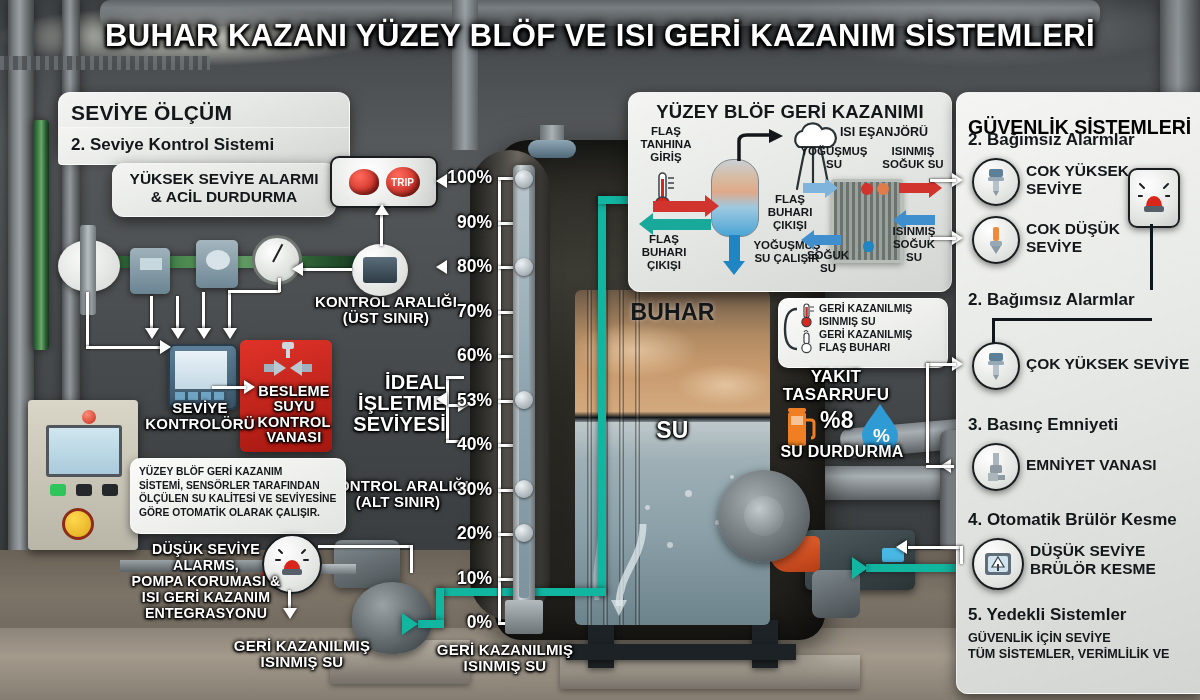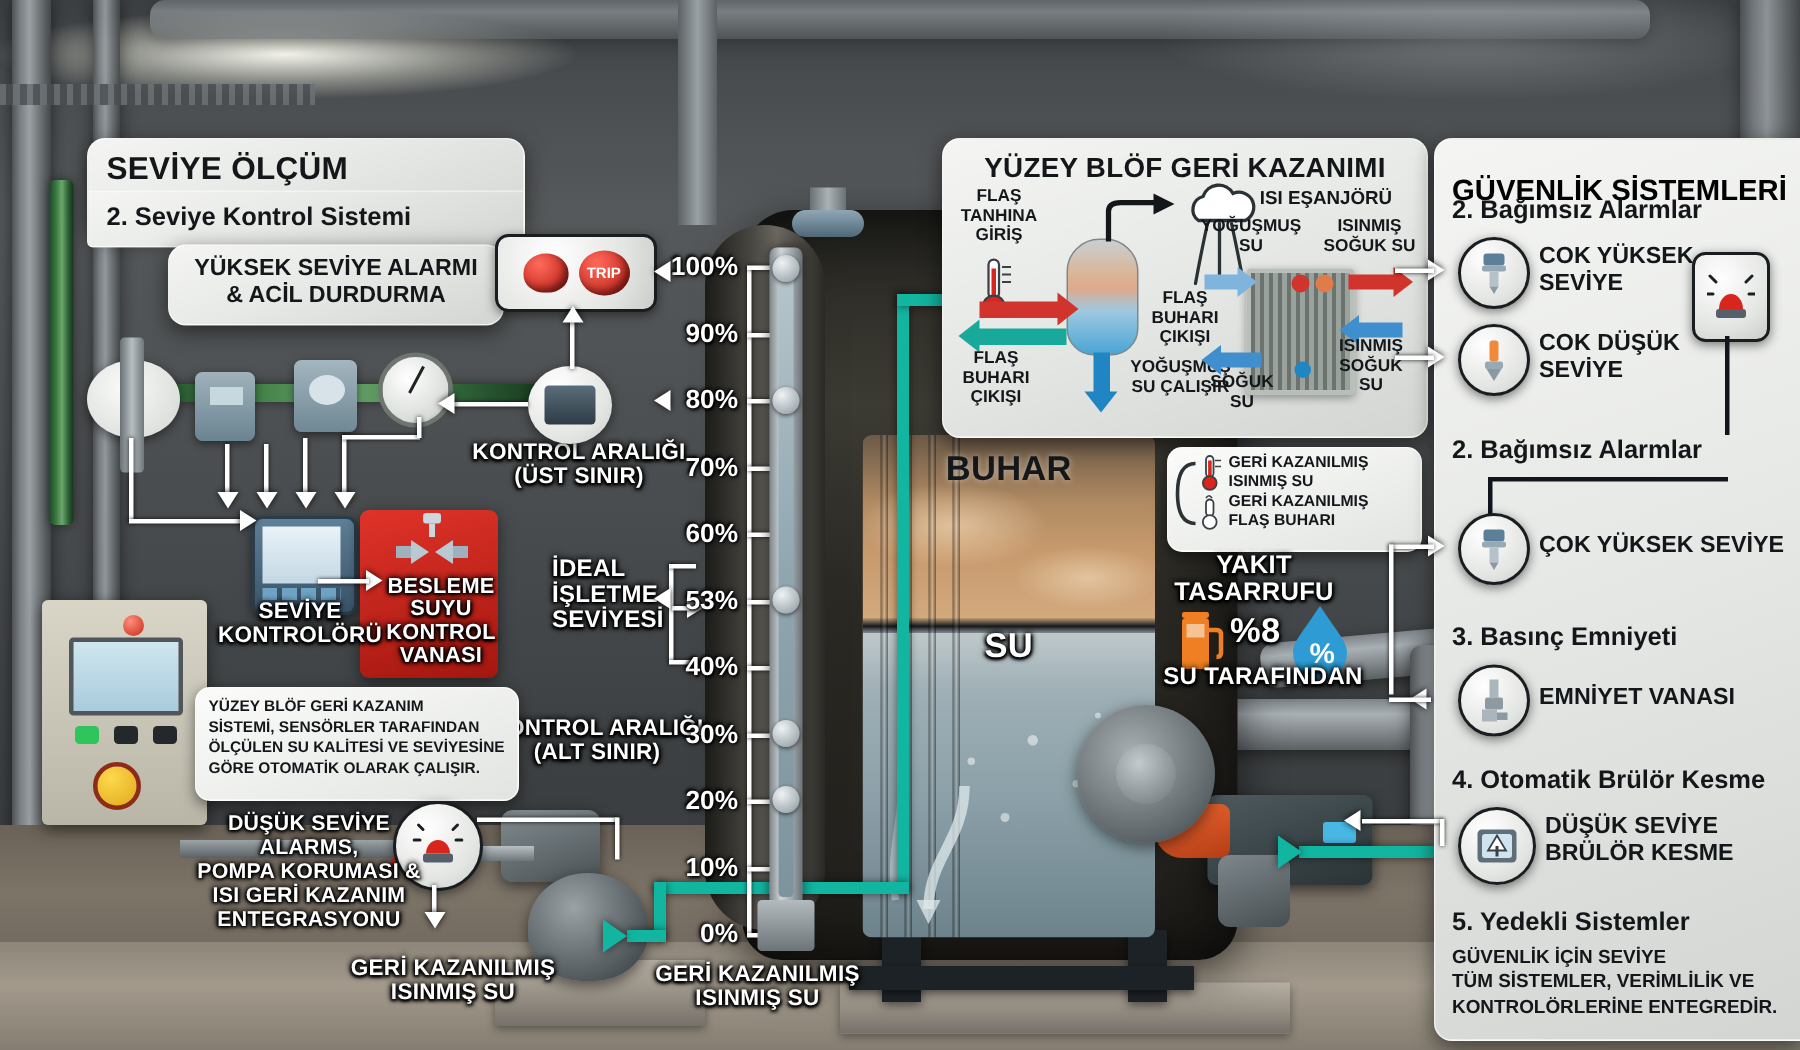--- a/index.html
+++ b/index.html
@@ -229,20 +229,22 @@
 
   <div class="teal" style="left:598px;top:196px;width:8px;height:400px;"></div>
   <div class="teal" style="left:598px;top:196px;width:40px;height:8px;"></div>
   <div class="teal" style="left:436px;top:588px;width:170px;height:8px;"></div>
   <div class="teal" style="left:436px;top:588px;width:8px;height:40px;"></div>
   <div class="teal" style="left:418px;top:620px;width:26px;height:8px;"></div>
   <div class="tarw" style="left:402px;top:613px;transform:scaleX(-1);"></div>
   <div class="teal" style="left:866px;top:564px;width:90px;height:8px;"></div>
   <div class="tarw" style="left:852px;top:557px;transform:scaleX(-1);"></div>
 
+  <div class="ptext" style="left:0;right:0;top:20px;width:1200px;text-align:center;font-size:31px;letter-spacing:.4px;
+              text-shadow:0 0 6px #000,0 0 12px #000,2px 2px 3px #000,-2px 2px 3px #000;">BUHAR KAZANI YÜZEY BLÖF VE ISI GERİ KAZANIM SİSTEMLERİ</div>
 
   <div class="panel" style="left:58px;top:92px;width:290px;height:62px;">
     <h2 style="font-size:21px;padding:8px 0 0 12px;">SEVİYE ÖLÇÜM NOKTALARI</h2>
   </div>
   <div class="panel" style="left:58px;top:127px;width:290px;height:36px;border-radius:0 0 4px 4px;box-shadow:none;">
     <h3 style="font-size:17px;padding:7px 0 0 12px;">2. Seviye Kontrol Sistemi</h3>
   </div>
   <div class="panel" style="left:112px;top:163px;width:222px;height:52px;">
     <div style="font-size:15.5px;font-weight:bold;color:#14171a;text-align:center;padding-top:6px;">YÜKSEK SEVİYE ALARMI</div>
     <div style="font-size:15.5px;font-weight:bold;color:#14171a;text-align:center;">&amp; ACİL DURDURMA</div>
@@ -294,21 +296,21 @@
   <div class="ln" style="left:380px;top:212px;width:3px;height:34px;"></div>
   <div class="arw u" style="left:375px;top:204px;"></div>
   <div class="ln" style="left:300px;top:268px;width:52px;height:3px;"></div>
   <div class="arw l" style="left:292px;top:262px;"></div>
 
   <div class="ptext" style="left:318px;top:478px;width:160px;text-align:center;font-size:15px;">
     <div>KONTROL ARALIĞI</div>
     <div>(ALT SINIR)</div>
   </div>
 
-  <div class="ptext" style="left:368px;top:372px;width:106px;text-align:left;font-size:16px;">
+  <div class="ptext" style="left:340px;top:372px;width:106px;text-align:right;font-size:20px;">
     <div>İDEAL</div>
     <div>İŞLETME</div>
     <div>SEVİYESİ</div>
   </div>
   <div class="ln" style="left:446px;top:376px;width:3px;height:66px;"></div>
   <div class="ln" style="left:446px;top:376px;width:18px;height:3px;"></div>
   <div class="ln" style="left:446px;top:440px;width:18px;height:3px;"></div>
   <div class="arw r" style="left:458px;top:398px;"></div>
   <div class="ln" style="left:448px;top:404px;width:12px;height:3px;"></div>
 
@@ -499,21 +501,21 @@
     <rect x="2" y="6" width="18" height="34" rx="2.5" fill="#ef7f22"></rect>
     <rect x="5" y="10" width="12" height="9" fill="#f6c395"></rect>
     <path d="M20 14 h5 q3 0 3 3 v12 q0 3 -3 3" stroke="#ef7f22" stroke-width="3" fill="none"></path>
     <rect x="2" y="2" width="18" height="4" rx="1.5" fill="#ef7f22"></rect>
   </svg>
   <div class="ptext" style="left:820px;top:408px;font-size:23px;">%8</div>
   <svg style="position:absolute;left:858px;top:402px;" width="44" height="52" viewBox="0 0 44 52">
     <path d="M22 2 C34 20, 40 26, 40 33 a18 18 0 0 1 -36 0 C4 26, 10 20, 22 2 z" fill="#2e9bd4"></path>
     <text x="15" y="40" font-family="Liberation Sans, sans-serif" font-size="19" font-weight="bold" fill="#fff">%</text>
   </svg>
-  <div class="ptext" style="left:772px;top:444px;width:140px;text-align:center;font-size:16px;">SU TARAFINDAN</div>
+  <div class="ptext" style="left:772px;top:444px;width:140px;text-align:center;font-size:16px;">SU DURDURMA</div>
 
   <div class="panel" style="left:956px;top:92px;width:244px;height:600px;border-radius:12px 0 0 12px;"></div>
   <h2 class="panel" style="left:960px;top:94px;width:236px;height:30px;font-size:19.5px;padding:6px 0 0 8px;box-shadow:none;border:none;background:none;position:absolute;">GÜVENLİK SİSTEMLERİ</h2>
 
   <h3 style="position:absolute;left:968px;top:130px;font-size:17px;color:#14171a;margin:0;">2. Bağımsız Alarmlar</h3>
   <div class="badge" style="left:972px;top:158px;width:44px;height:44px;">
     <svg width="24" height="30" viewBox="0 0 24 30">
       <rect x="5" y="2" width="14" height="8" rx="2" fill="#5e7f98"></rect>
       <rect x="4" y="10" width="16" height="4" rx="1.5" fill="#97a9b4"></rect>
       <rect x="9" y="14" width="6" height="10" fill="#b6c2c9"></rect>
@@ -579,21 +581,20 @@
   </div>
   <div style="position:absolute;left:1030px;top:542px;font-size:15.5px;font-weight:bold;color:#14171a;line-height:1.16;">
     <div>DÜŞÜK SEVİYE</div>
     <div>BRÜLÖR KESME</div>
   </div>
 
   <h3 style="position:absolute;left:968px;top:605px;font-size:17px;color:#14171a;margin:0;">5. Yedekli Sistemler</h3>
   <div style="position:absolute;left:968px;top:630px;width:224px;font-size:12.6px;font-weight:bold;color:#14171a;line-height:1.3;">
     <div>GÜVENLİK İÇİN SEVİYE</div>
     <div>TÜM SİSTEMLER, VERİMLİLİK VE</div>
-    <div>KONTROLÖRLERİNE ENTEGREDİR.</div>
   </div>
 
   <div class="arw r" style="left:952px;top:173px;"></div>
   <div class="ln" style="left:930px;top:179px;width:26px;height:3px;"></div>
   <div class="arw r" style="left:952px;top:231px;"></div>
   <div class="ln" style="left:930px;top:237px;width:26px;height:3px;"></div>
   <div class="arw r" style="left:952px;top:357px;"></div>
   <div class="ln" style="left:926px;top:363px;width:30px;height:3px;"></div>
   <div class="ln" style="left:926px;top:363px;width:3px;height:100px;"></div>
   <div class="arw l" style="left:940px;top:459px;"></div>

